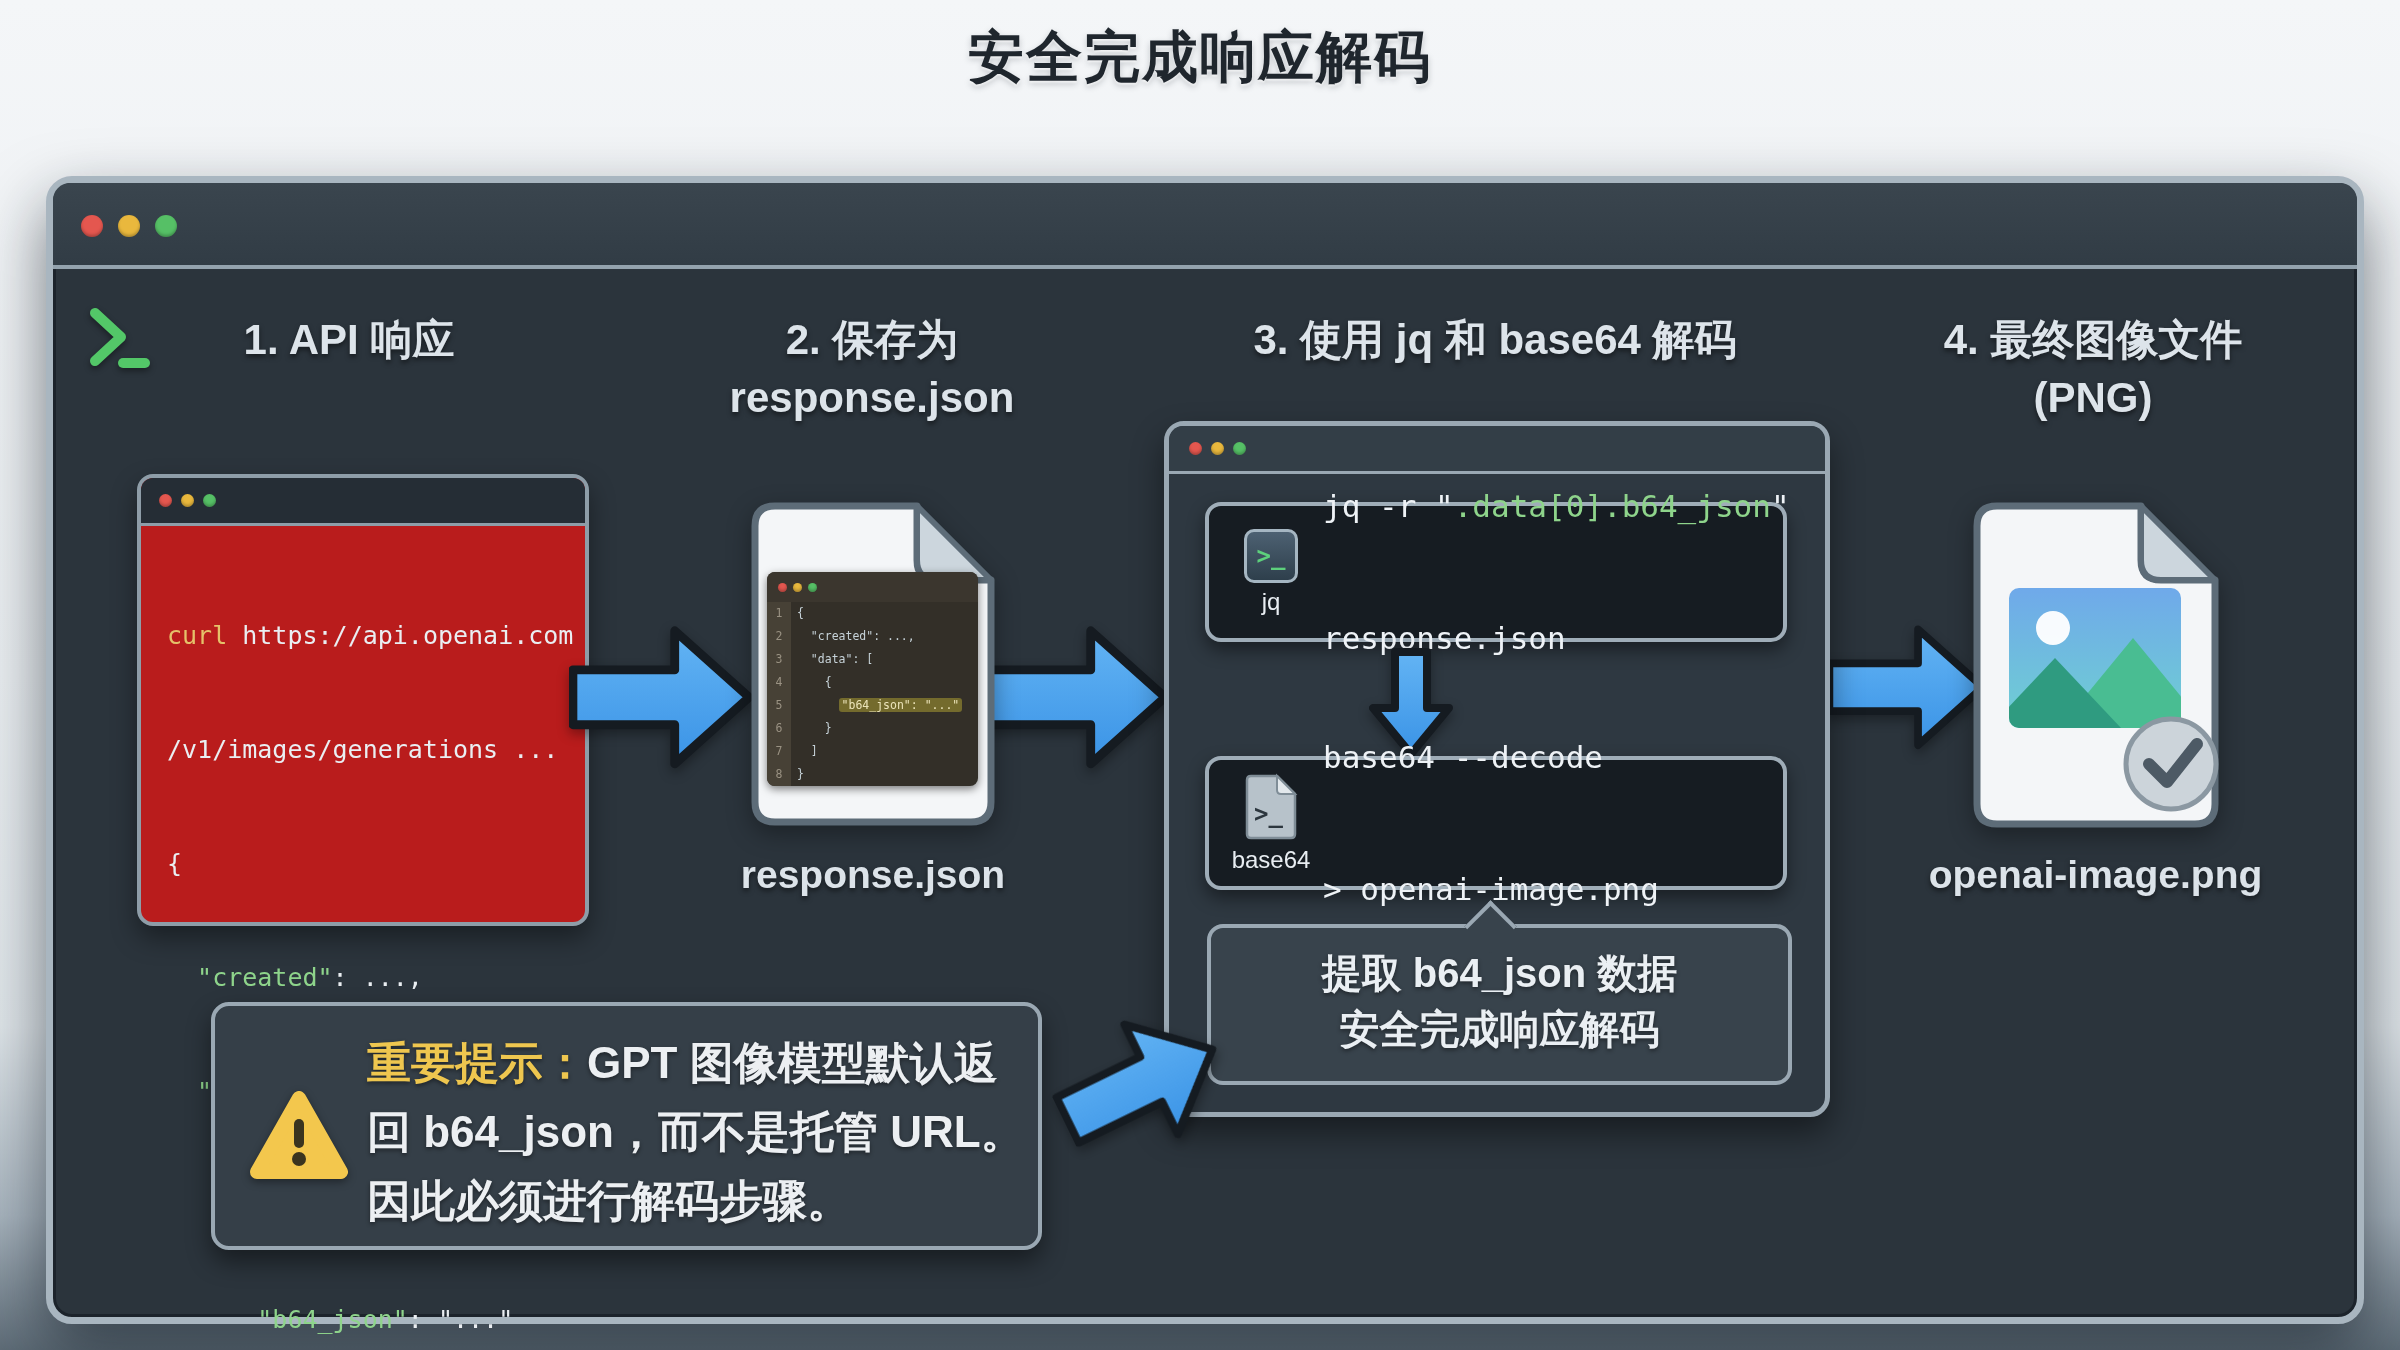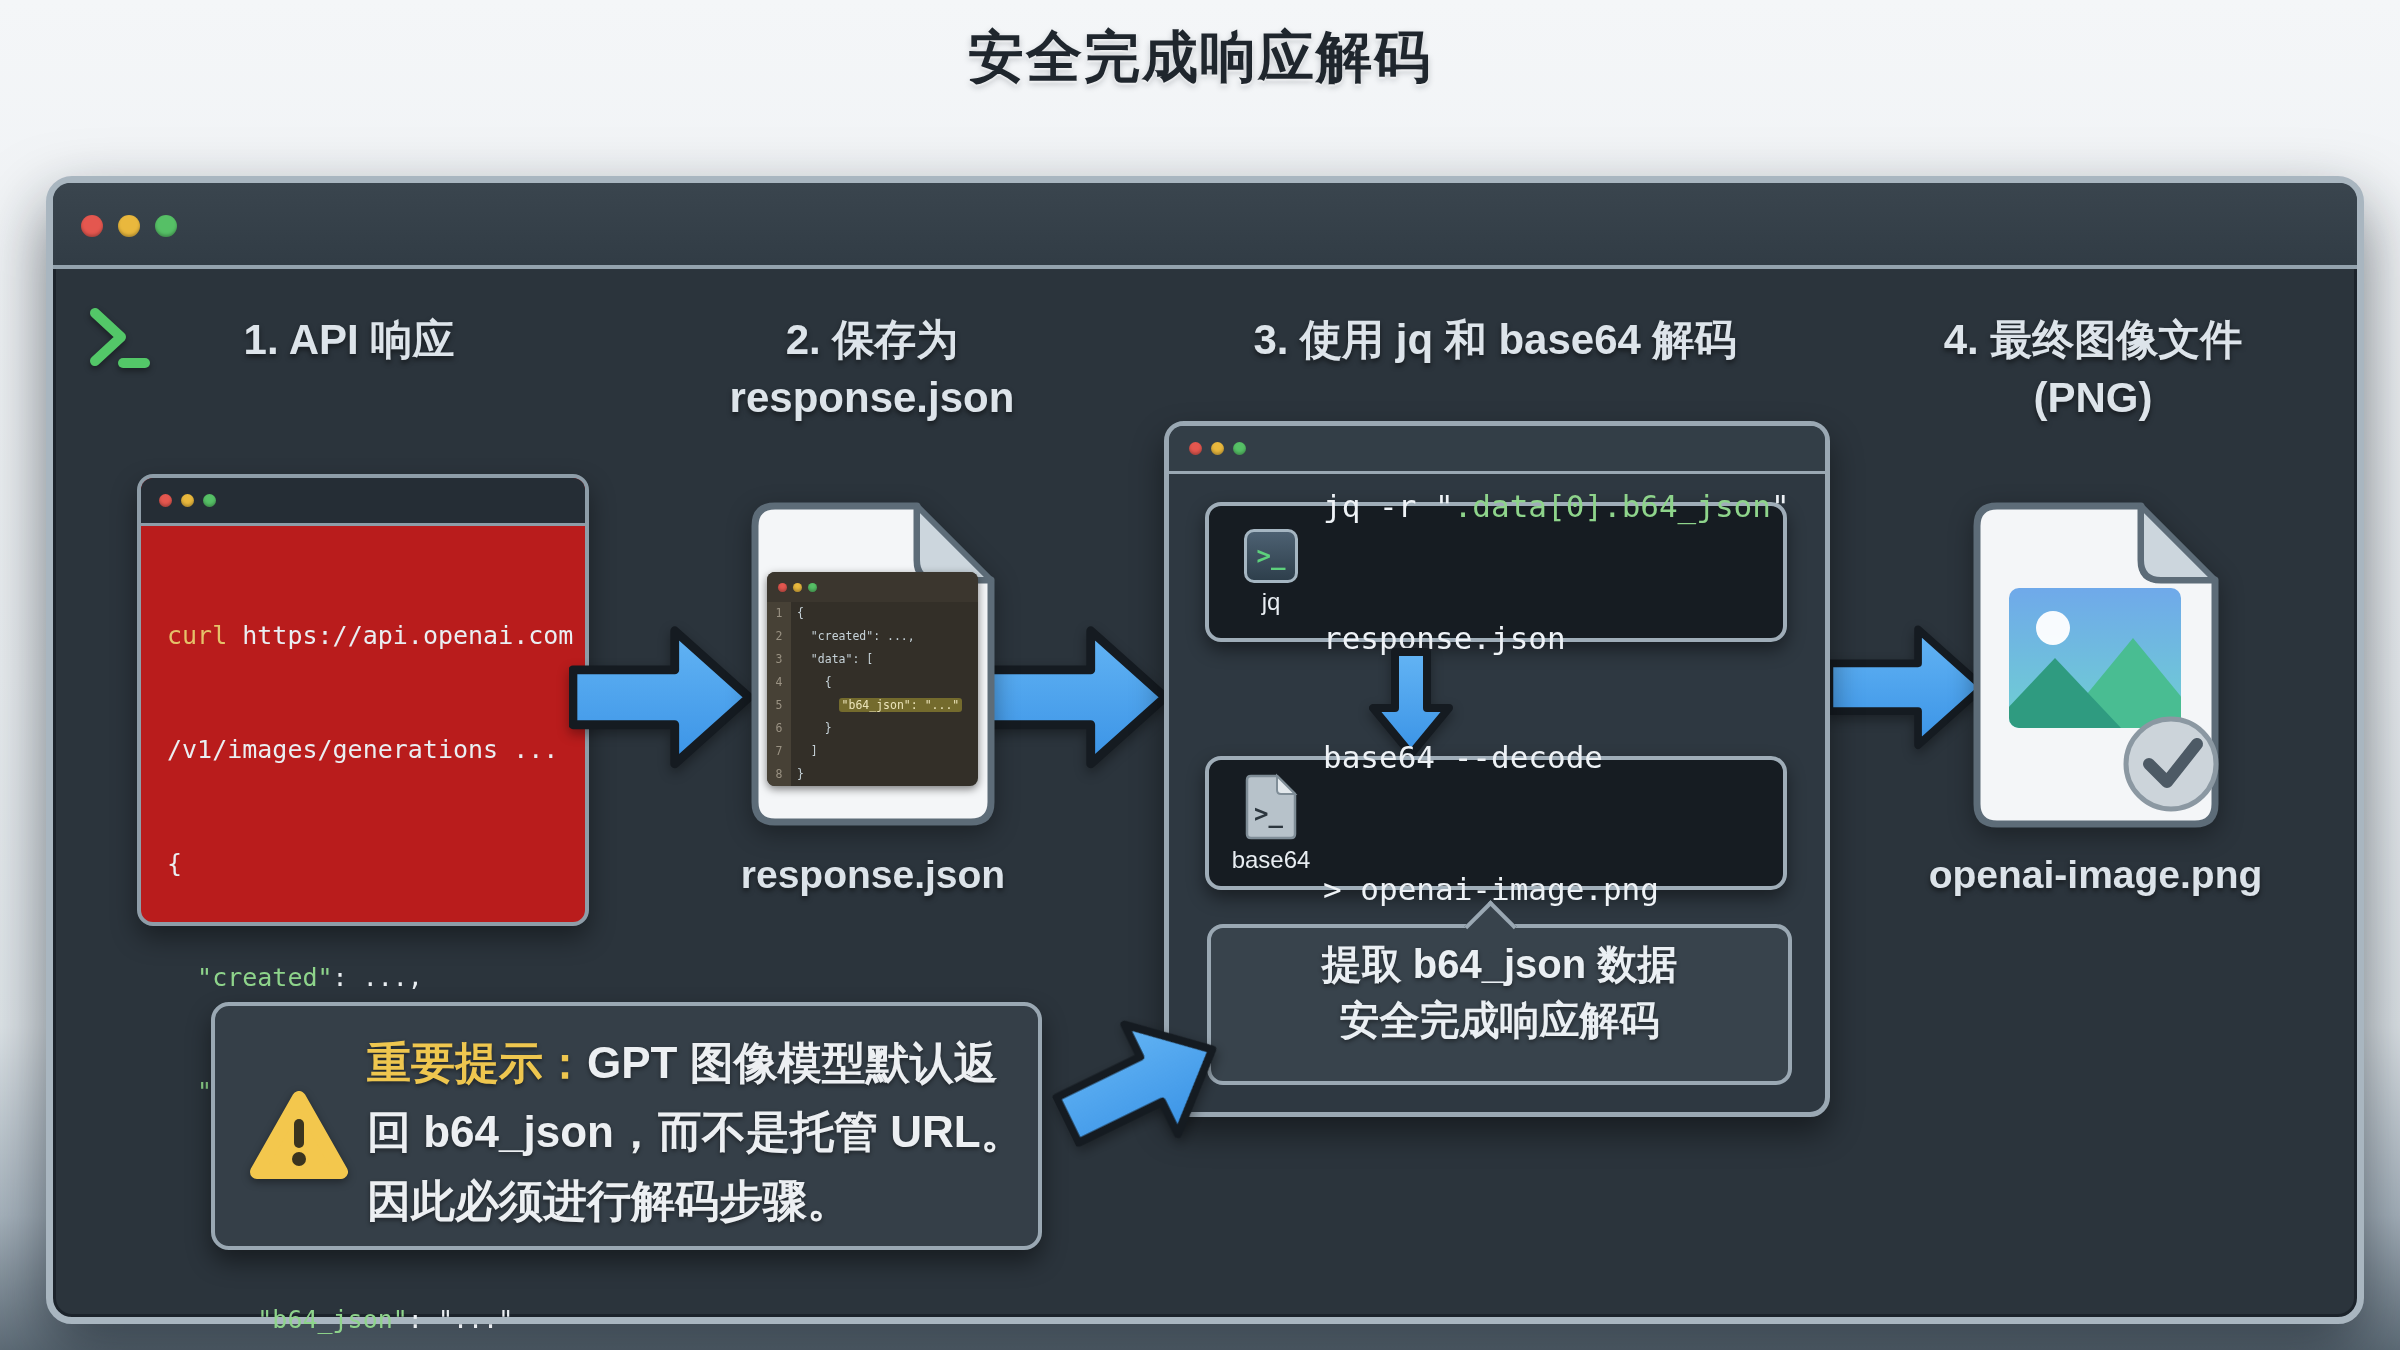--- a/index.html
+++ b/index.html
@@ -105,21 +105,21 @@
   .cmd-text{
     font-family:"DejaVu Sans Mono","Liberation Mono",monospace; font-size:31px; line-height:44px;
     color:#eef2f6; white-space:pre;
   }
   .tok-green{color:#8ed48b}
   .down-arrow{left:200px; top:222px; width:84px; height:106px;}
 
   .callout {
     position:absolute; left:38px; top:498px; width:585px; height:161px;
     background:#38434c; border:4px solid #9aa8b3; border-radius:16px;
-    text-align:center; padding-top:8px;
+    text-align:center; padding-top:17px;
   }
   .callout::before{
     content:""; position:absolute; top:-20px; left:261px; width:33px; height:33px;
     background:#38434c; border-left:4px solid #9aa8b3; border-top:4px solid #9aa8b3;
     transform:rotate(45deg);
   }
   .callout .cline{font-size:40px; line-height:56px; font-weight:700; color:#eaeff3; text-shadow:0 2px 4px rgba(0,0,0,.45); position:relative;}
 
   
   .doc4 { position:absolute; left:1918px; top:317px; width:250px; height:330px; filter:drop-shadow(0 8px 12px rgba(0,0,0,.35)); }

